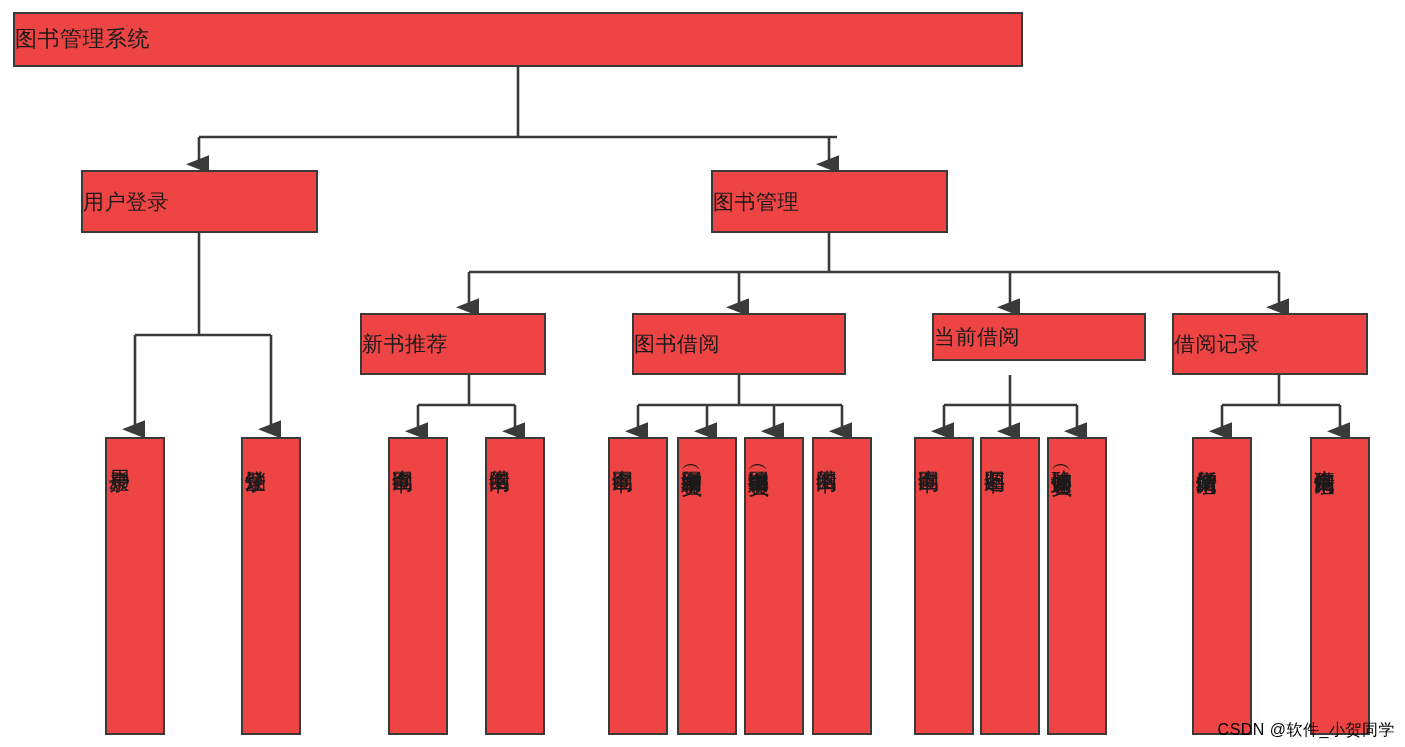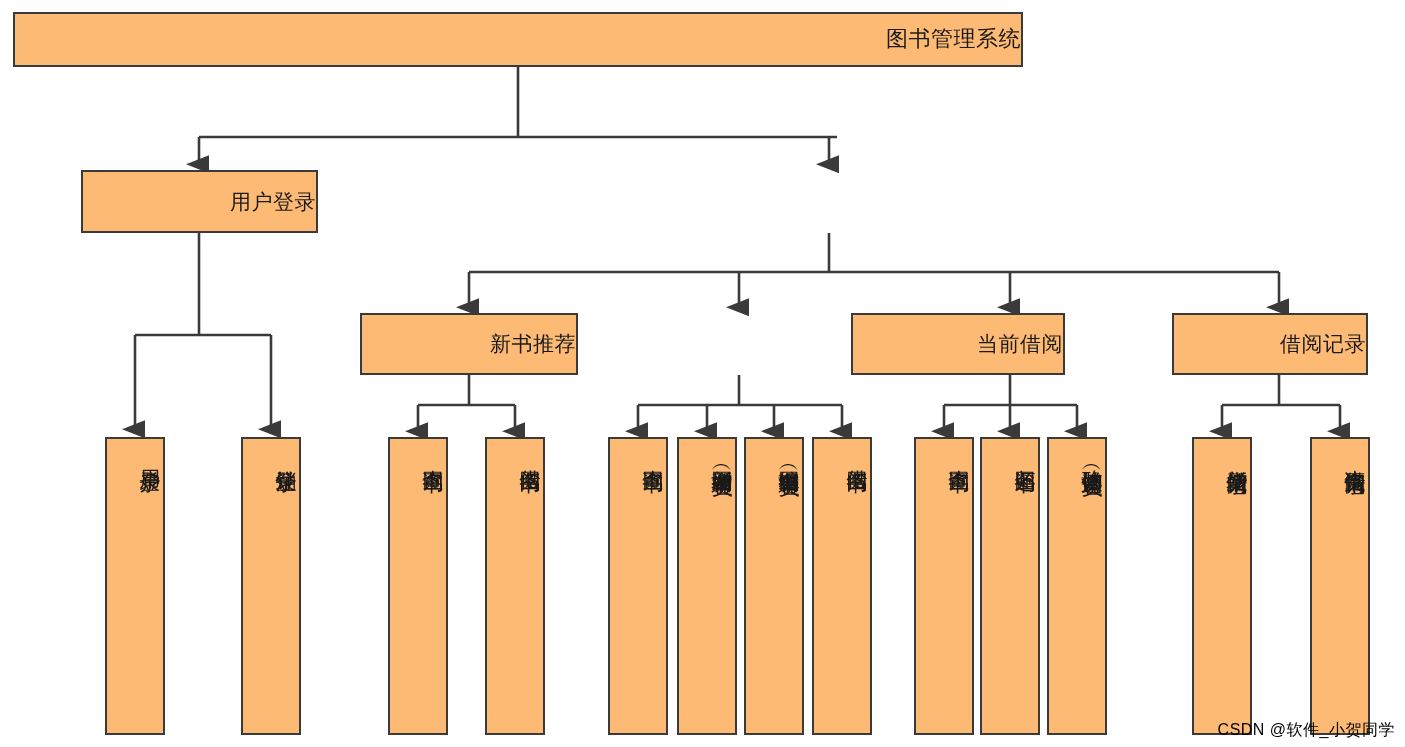--- a/index.html
+++ b/index.html
@@ -22,25 +22,25 @@
     position: absolute;
     left: 0;
     top: 0;
     width: 1405px;
     height: 747px;
     pointer-events: none;
   }
   .node {
     position: absolute;
     box-sizing: border-box;
-    background: #fdba74;
+    background: #ef4444;
     border: 2px solid #3a3a3a;
     display: flex;
     align-items: center;
-    justify-content: flex-end;
+    justify-content: flex-start;
     color: #1a1a1a;
     z-index: 2;
   }
   .node-label {
     display: block;
     text-align: center;
     line-height: 1.12;
     white-space: nowrap;
   }
   .node.horizontal .node-label {
@@ -130,25 +130,31 @@
     </g>
   </svg>
 
   <div class="node root horizontal" style="left:13px; top:12px; width:1010px; height:55px;">
     <span class="node-label">图书管理系统</span>
   </div>
 
   <div class="node horizontal" style="left:81px; top:170px; width:237px; height:63px;">
     <span class="node-label">用户登录</span>
   </div>
-
-  <div class="node horizontal" style="left:360px; top:313px; width:218px; height:62px;">
+  <div class="node horizontal" style="left:711px; top:170px; width:237px; height:63px;">
+    <span class="node-label">图书管理</span>
+  </div>
+
+  <div class="node horizontal" style="left:360px; top:313px; width:186px; height:62px;">
     <span class="node-label">新书推荐</span>
   </div>
-  <div class="node horizontal" style="left:851px; top:313px; width:214px; height:62px;">
+  <div class="node horizontal" style="left:632px; top:313px; width:214px; height:62px;">
+    <span class="node-label">图书借阅</span>
+  </div>
+  <div class="node horizontal" style="left:932px; top:313px; width:214px; height:48px;">
     <span class="node-label">当前借阅</span>
   </div>
   <div class="node horizontal" style="left:1172px; top:313px; width:196px; height:62px;">
     <span class="node-label">借阅记录</span>
   </div>
 
   <div class="node vertical" style="left:105px; top:437px; width:60px; height:298px;">
     <span class="node-label">用户登录</span>
   </div>
   <div class="node vertical" style="left:241px; top:437px; width:60px; height:298px;">

